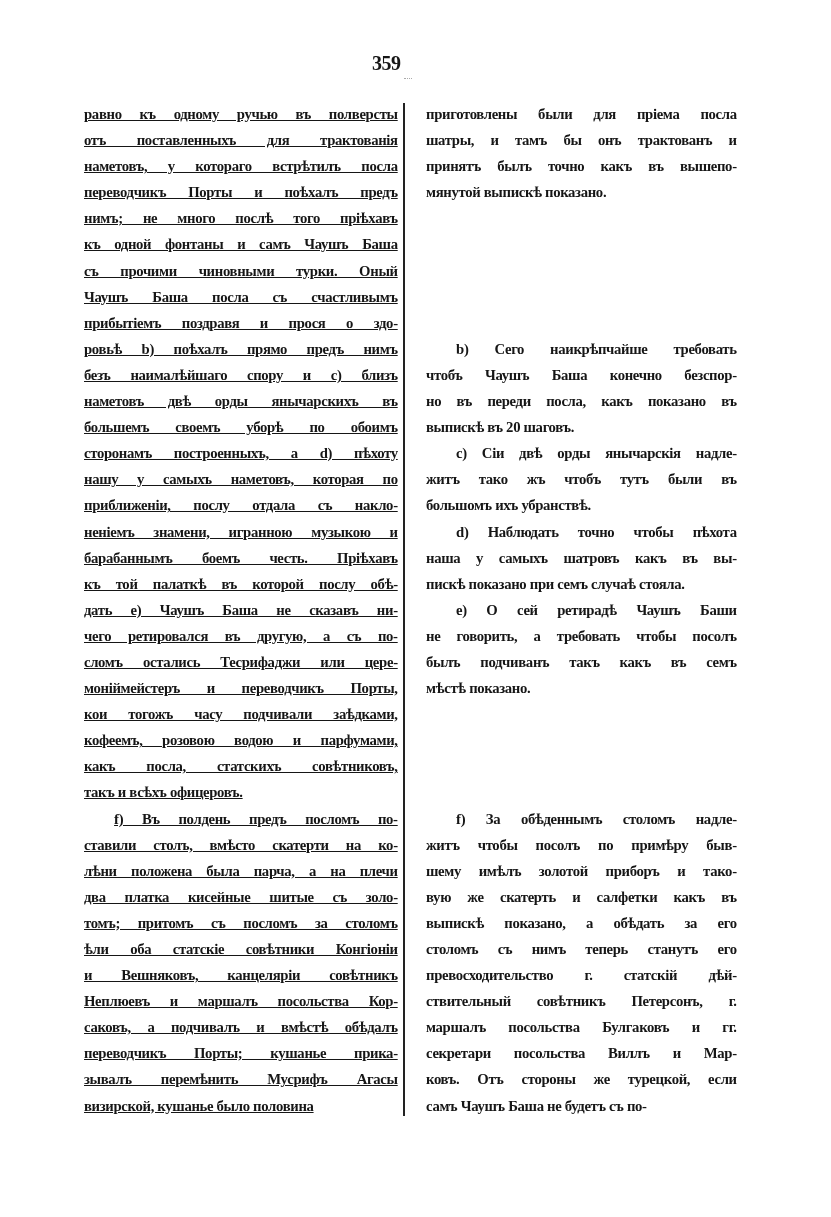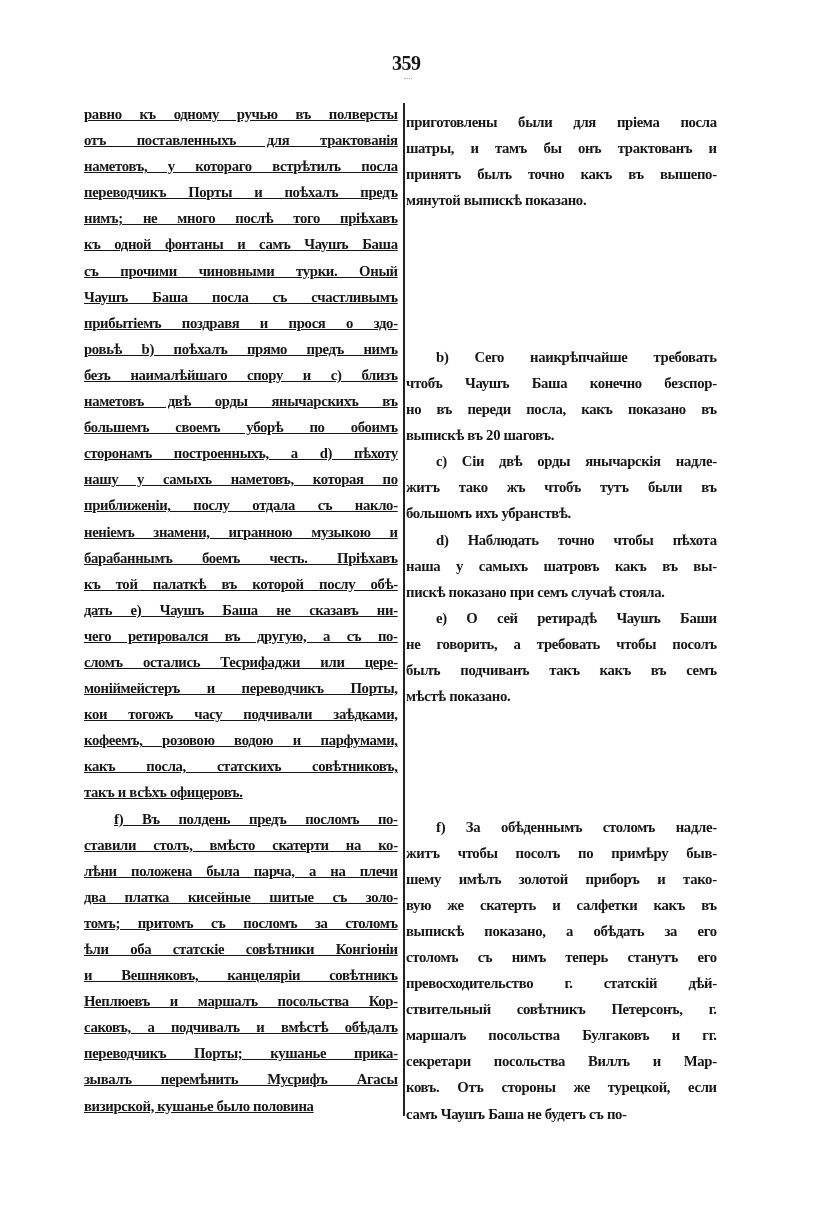--- a/index.html
+++ b/index.html
@@ -1,27 +1,27 @@
 <!DOCTYPE html>
 <html><head>
 <meta charset="utf-8">
 <style>
   html, body { margin: 0; padding: 0; background: #ffffff; }
   body { width: 831px; height: 1217px; position: relative; overflow: hidden;
          font-family: "DejaVu Serif", serif; color: #161616; }
-  .page-number { position: absolute; left: 392px; top: 52px; width: 40px;
+  .page-number { position: absolute; left: 372px; top: 52px; width: 40px;
                  font-family: "Liberation Serif", serif; font-weight: bold;
                  font-size: 20px; text-align: left; letter-spacing: -0.5px; }
   .page-number-mark { position: absolute; left: 404px; top: 78px; width: 8px; height: 2px;
                       border-top: 1px dotted #aaa; }
   .divider { position: absolute; left: 403px; top: 103px; width: 2px; height: 1013px;
              background: #222; }
   .column { position: absolute; top: 101px; }
   .col-left { left: 84px; width: 314px; text-decoration: underline; }
-  .col-right { left: 406px; width: 311px; margin-top: 8px; }
+  .col-right { left: 426px; width: 311px; }
   .line { height: 26.1px; line-height: 26.1px; font-size: 15.2px; white-space: nowrap;
           text-align: justify; text-align-last: justify; letter-spacing: -0.35px;
           font-family: "Liberation Serif", serif; font-weight: bold; transform: scaleX(0.97);
           transform-origin: left center; width: 103%; }
   .line.last { text-align-last: left; }
   .spacer { height: 26.1px; }
 </style>
 </head>
 <body>
 

